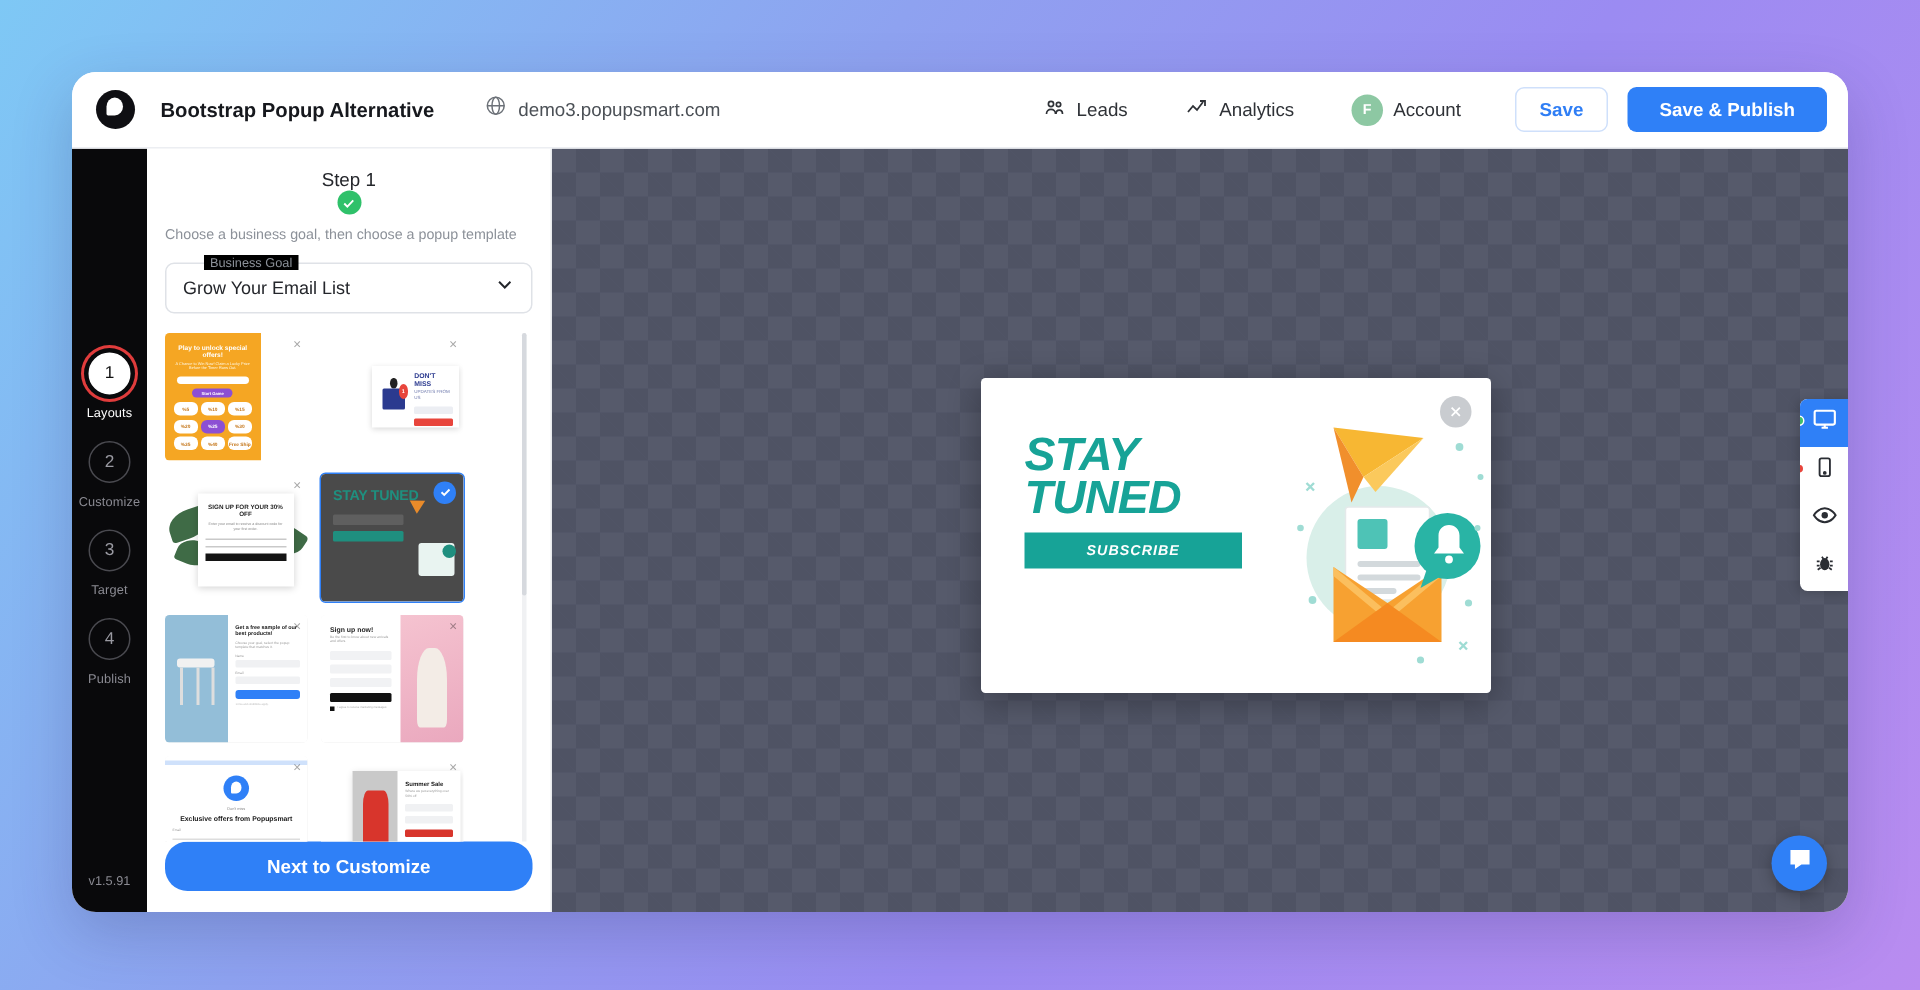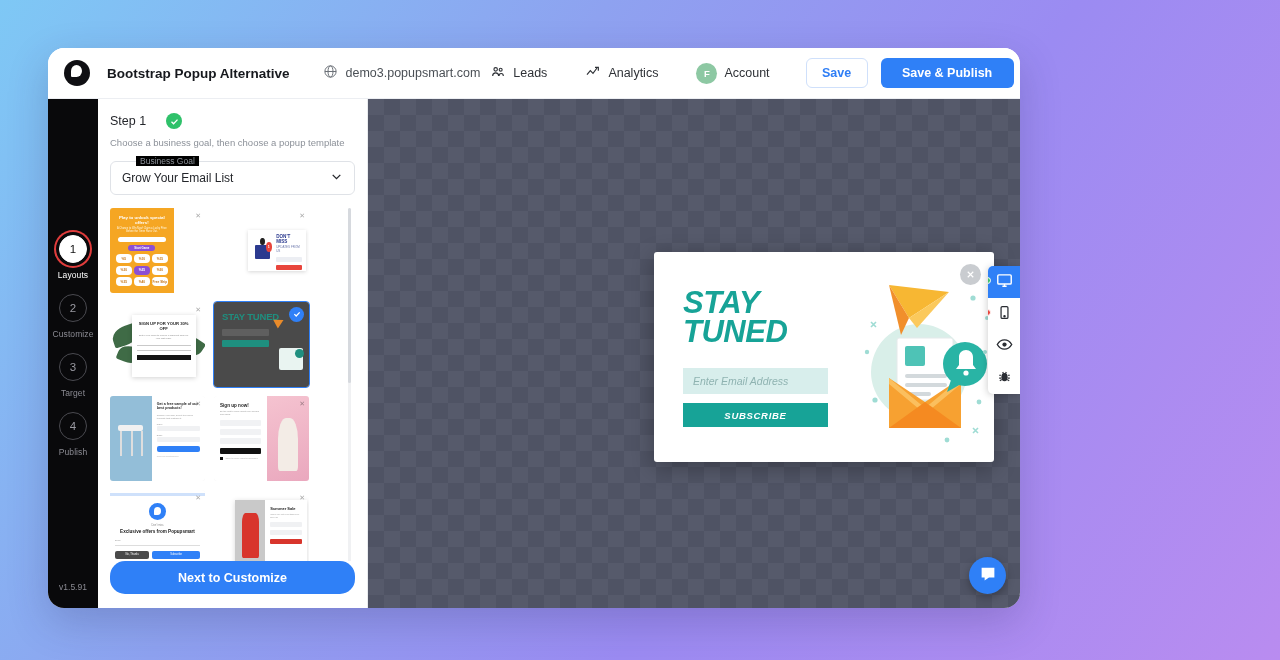--- a/index.html
+++ b/index.html
@@ -5,21 +5,21 @@
   * { box-sizing: border-box; margin: 0; padding: 0; }
   html, body { width: 1280px; height: 660px; overflow: hidden; }
   body {
     font-family: "Liberation Sans", sans-serif;
     background: linear-gradient(125deg, #7ec8f5 0%, #8ea2f0 35%, #9b8bf2 62%, #b98cf0 100%);
   }
 
   
   .app-window {
     position: absolute; left: 48px; top: 48px;
-    width: 972px; height: 560px;
+    width: 1184px; height: 560px;
     background: #fff; border-radius: 16px; overflow: hidden;
     box-shadow: 0 14px 40px rgba(40,40,90,.22);
   }
 
   
   .topbar {
     height: 51px; background: #fff; display: flex; align-items: center;
     padding: 0 14px 0 16px; border-bottom: 1px solid #eceef2; position: relative; z-index: 5;
   }
   .brand-logo { width: 26px; height: 26px; flex: 0 0 26px; position: relative; }
@@ -76,21 +76,21 @@
     position: absolute; bottom: 16px; left: 0; right: 0; text-align: center;
     font-size: 8.5px; color: #8b8b93;
   }
 
   
   .panel {
     width: 270px; flex: 0 0 270px; background: #fff; position: relative;
     display: flex; flex-direction: column; border-right: 1px solid #e9ebee;
   }
   .panel-inner { padding: 14px 12px 0 12px; flex: 1; overflow: hidden; position: relative; }
-  .step-head { display: flex; align-items: center; gap: 20px; }
+  .step-head { display: flex; align-items: center; gap: 0; flex-direction: column; }
   .step-head .t { font-size: 12.5px; color: #24262b; }
   .check-badge {
     width: 16px; height: 16px; border-radius: 50%; background: #2fc16a;
     display: flex; align-items: center; justify-content: center;
   }
   .step-sub { font-size: 9.5px; color: #8c9199; line-height: 1.45; margin-top: 7px; }
   .field {
     margin-top: 11px; border: 1px solid #dfe2e7; border-radius: 6px; height: 34px;
     position: relative; display: flex; align-items: center; padding: 0 11px; cursor: pointer;
   }
@@ -539,21 +539,20 @@
 
       <div class="popup">
         <div class="popup-close">
           <svg width="11" height="11" viewBox="0 0 24 24" fill="none" stroke="#fff" stroke-width="2.6">
             <path d="M6 6l12 12M18 6L6 18"></path>
           </svg>
         </div>
         <div class="popup-left">
           <div class="popup-title">STAY</div>
           <div class="popup-title">TUNED</div>
-          <div class="popup-input">Enter Email Address</div>
           <div class="popup-cta">SUBSCRIBE</div>
         </div>
         <div class="popup-art">
           <svg width="166" height="210" viewBox="0 0 166 210" fill="none">
             <circle cx="92" cy="120" r="48" fill="#d9efe9"></circle>
 
             <g>
               <path d="M62 33 L122 40 L82 66 Z" fill="#f7b733"></path>
               <path d="M62 33 L82 66 L74 83 Z" fill="#f18f2c"></path>
               <path d="M122 40 L82 66 L90 76 Z" fill="#fbc95c"></path>

